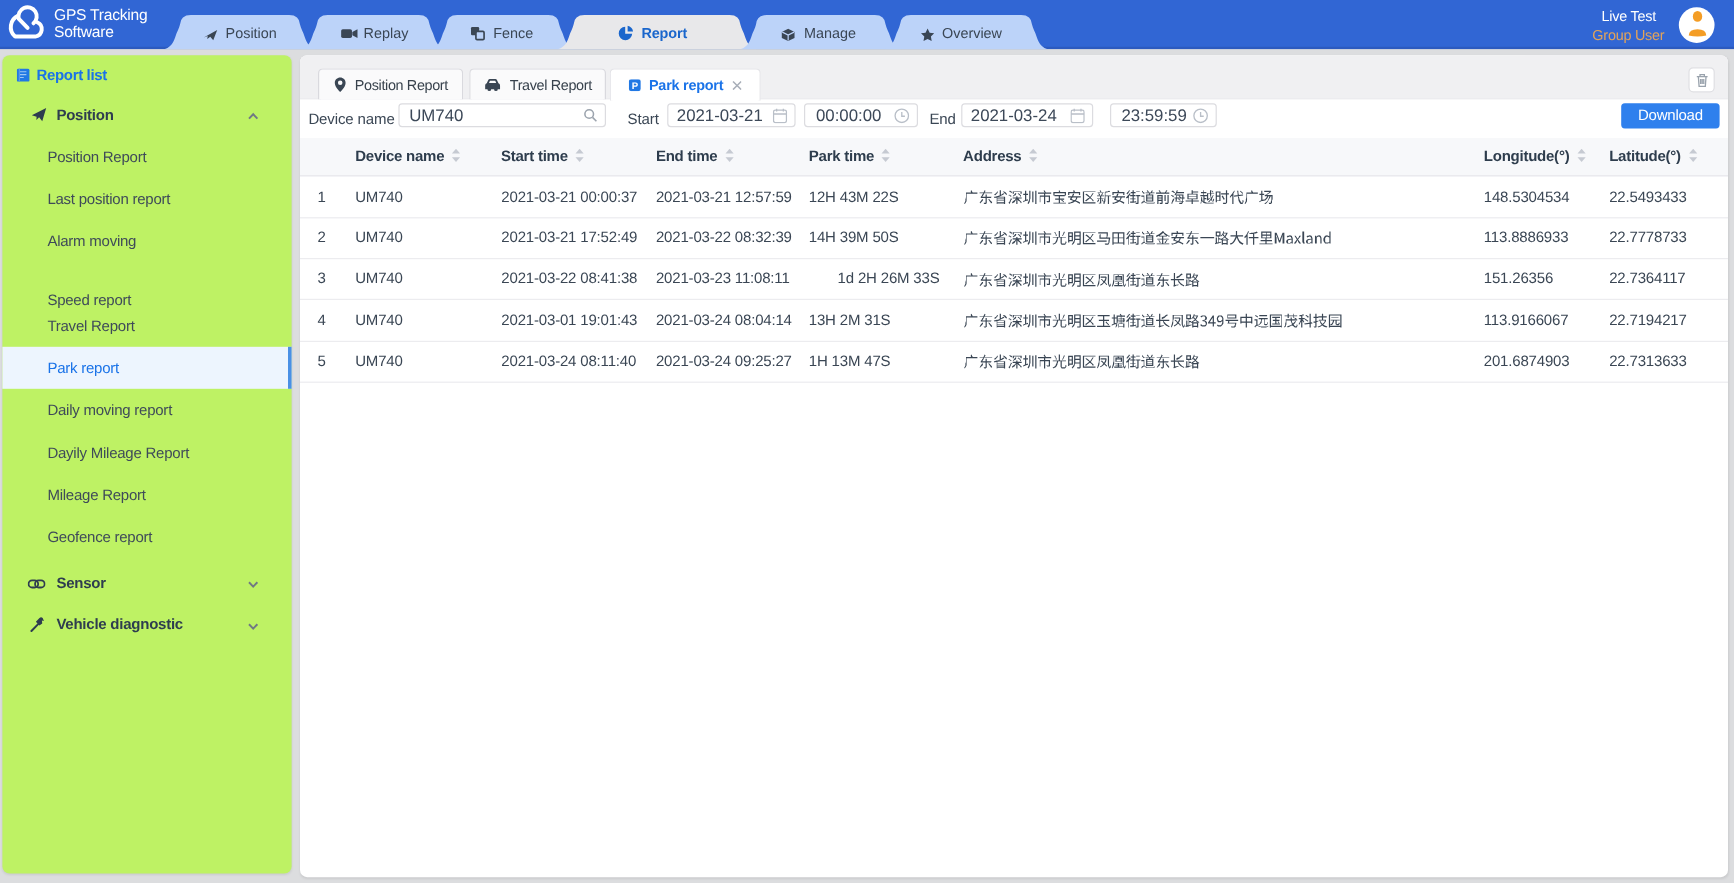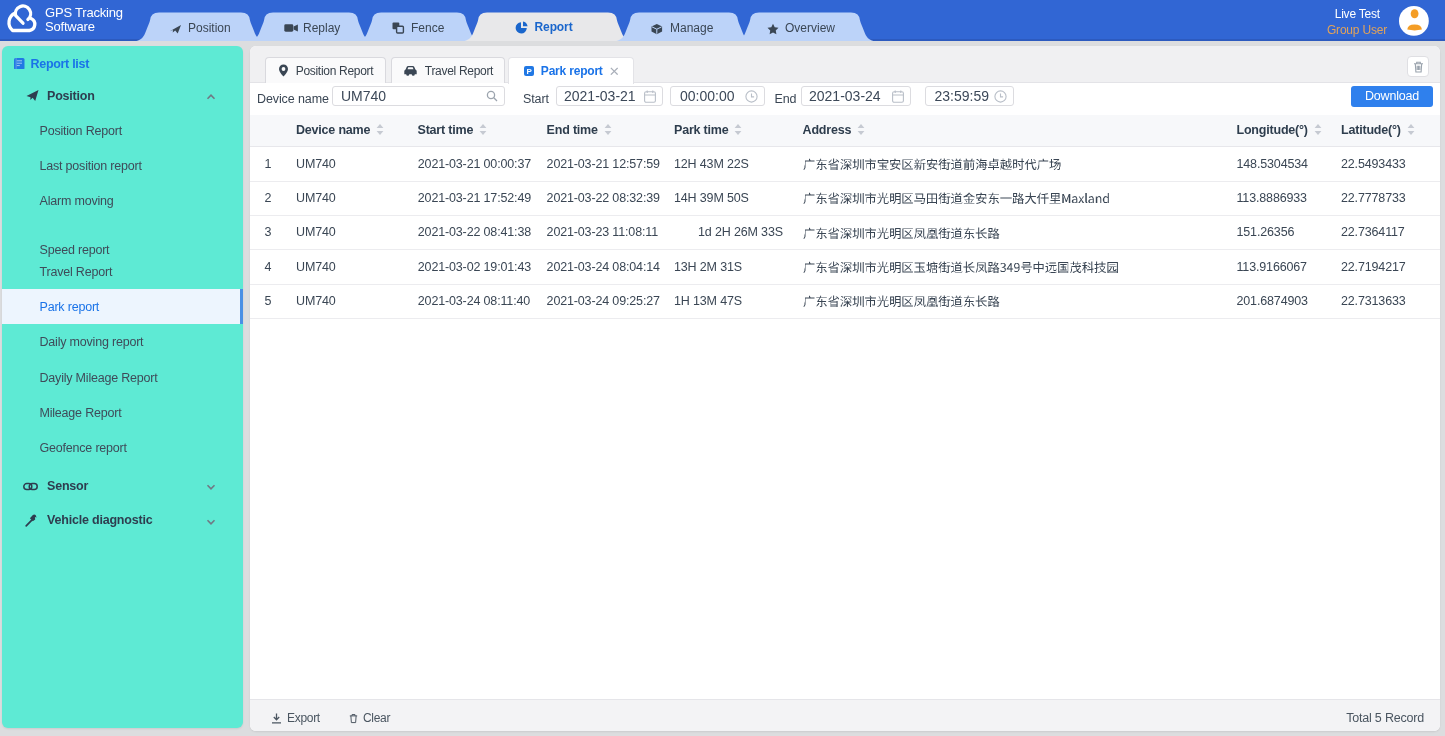--- a/index.html
+++ b/index.html
@@ -1,18 +1,18 @@
 <!DOCTYPE html>
 <html><head><meta charset="utf-8">
 <style>
 *{margin:0;padding:0;box-sizing:border-box}
 html,body{width:1445px;height:736px;overflow:hidden;background:#DCDDDF;
   font-family:"Liberation Sans",sans-serif;-webkit-font-smoothing:antialiased}
 #hdr{position:absolute;left:0;top:0}
-#side{position:absolute;left:2px;top:46px;width:241px;height:682px;background:#5eead4;
+#side{position:absolute;left:2px;top:46px;width:241px;height:682px;background:#bef264;
   border-radius:6px;box-shadow:0 1px 2px rgba(0,0,0,.08)}
 .srow{position:absolute;height:21px;line-height:21px;white-space:nowrap}
 .shead{font-weight:bold;font-size:12.5px;color:#2E3D4F;letter-spacing:-0.2px}
 .sitem{font-size:12.5px;color:#3F4B59;letter-spacing:-0.2px}
 .chev{position:absolute;left:203px;width:12px;height:12px}
 #selhl{position:absolute;left:0;top:243px;width:241px;height:35px;background:#EDF5FE;border-right:3px solid #4A90E5}
 #main{position:absolute;left:250px;top:46px;width:1190px;height:685px;background:#fff;
   border-radius:6px;box-shadow:0 1px 2px rgba(0,0,0,.08)}
 #tstrip{position:absolute;left:0;top:0;width:1190px;height:37px;background:#F0F0F2;
   border-bottom:1px solid #E3E3E7;border-radius:6px 6px 0 0}
@@ -304,21 +304,21 @@
           <use href="#g1" x="159.9"></use>
           <use href="#g37" x="172.2"></use>
           <use href="#g25" x="184.5"></use>
         </svg></div>
   <div class="td" style="left:986.5px">151.26356</div>
   <div class="td" style="left:1091px">22.7364117</div>
  </div>
  <div class="tr" style="top:203.8px">
   <div class="td" style="left:8px;width:20px;text-align:center">4</div>
   <div class="td" style="left:46px">UM740</div>
-  <div class="td" style="left:167.8px">2021-03-02 19:01:43</div>
+  <div class="td" style="left:167.8px">2021-03-01 19:01:43</div>
   <div class="td" style="left:296.6px">2021-03-24 08:04:14</div>
   <div class="td" style="left:424px">13H 2M 31S</div>
   <div class="td" style="left:552.6px"><svg class="cjk" width="316" height="19" viewBox="0 -14 316 19">
           <use href="#g0"></use>
           <use href="#g1" x="12.3"></use>
           <use href="#g2" x="24.6"></use>
           <use href="#g3" x="36.9"></use>
           <use href="#g4" x="49.2"></use>
           <use href="#g5" x="61.5"></use>
           <use href="#g19" x="73.8"></use>
@@ -365,29 +365,20 @@
           <use href="#g35" x="110.7"></use>
           <use href="#g36" x="123"></use>
           <use href="#g10" x="135.3"></use>
           <use href="#g11" x="147.6"></use>
           <use href="#g1" x="159.9"></use>
           <use href="#g37" x="172.2"></use>
           <use href="#g25" x="184.5"></use>
         </svg></div>
   <div class="td" style="left:986.5px">201.6874903</div>
   <div class="td" style="left:1091px">22.7313633</div>
- </div>
- <div id="tfoot">
-  <div class="fbtn" style="left:21px"><svg width="11" height="11" viewBox="0 0 11 11" stroke="#4A5560" stroke-width="1.3" fill="none">
-          <path d="M5.5,0.5 V6.5 M2.8,4 L5.5,6.8 L8.2,4 M1,9.8 H10"></path>
-        </svg>Export</div>
-  <div class="fbtn" style="left:99px"><svg width="9" height="11" viewBox="0 0 11 12" fill="none" stroke="#4A5560" stroke-width="1.2">
-          <path d="M1,2.8 H10 M3.7,2.8 V1.2 H7.3 V2.8 M2.3,2.8 L2.9,11 H8.1 L8.7,2.8"></path>
-        </svg>Clear</div>
-  <div id="total">Total 5 Record</div>
  </div>
 </div>
 <svg width="0" height="0" style="position:absolute">
     <defs>
       <path id="g0" d="M2 -8.5H11.5V-7.5H2ZM2 -8.5H2.5V-5Q2.5 -4 2.5 -3.5Q2.5 -2.5 2.5 -2Q2.5 -1 2 -0.5Q1.5 0.5 1 1Q1 1 1 1Q1 1 0.5 0.5Q0.5 0.5 0.5 0.5Q1 -0.5 1.5 -1.5Q1.5 -2 1.5 -3Q2 -4 2 -5ZM6 -10 6.5 -10.5Q7 -10 7 -9.5Q7.5 -9 7.5 -8.5L6.5 -8.5Q6.5 -8.5 6 -9Q6 -9.5 6 -10Z"></path>
       <path id="g1" d="M2 -4V-5L3 -5H11L10.5 -4H3.5Q3 -4 3 -4Q2.5 -4 2.5 -4Q2 -4 2 -4ZM6 -7H7V-0.5Q7 0 7 0.5Q7 0.5 6.5 0.5Q6.5 1 6 1Q5.5 1 5 1Q5 0.5 4.5 0.5Q4.5 0.5 4.5 0Q4.5 0 4.5 0Q5 0 5.5 0Q6 0 6 0Q6 0 6 0Q6 0 6 -0.5ZM3 -3 4 -3Q4 -2.5 3.5 -1.5Q3 -1 2.5 -0.5Q2 0 1.5 0.5Q1.5 0.5 1.5 0.5Q1.5 0 1 0Q1 0 1 0Q1.5 -0.5 2 -1.5Q3 -2.5 3 -3ZM8 -3 9 -3Q9.5 -3 10 -2Q10.5 -1.5 11 -1Q11.5 -0.5 11.5 0L10.5 0.5Q10.5 0 10 -0.5Q9.5 -1 9 -2Q8.5 -2.5 8 -3ZM1 -8.5H11.5V-8H1ZM2 -4Q2 -4 2 -4.5Q2 -4.5 2 -4.5Q2 -5 2 -5Q2 -5 2.5 -5.5Q2.5 -5.5 3 -6Q3 -6 3 -6.5Q3.5 -7 4 -7.5Q4 -8.5 4.5 -9Q5 -9.5 5 -10.5L6 -10Q5.5 -9 5 -8Q4.5 -7 4 -6Q3.5 -5.5 3 -4.5V-4.5Q3 -4.5 3 -4.5Q2.5 -4.5 2.5 -4.5Q2.5 -4.5 2.5 -4Q2 -4 2 -4Z"></path>
       <path id="g2" d="M8.5 -8 9.5 -7.5Q9 -7 8 -6.5Q7 -6 6 -5.5Q4.5 -5 3.5 -4.5Q2.5 -4.5 1 -4Q1 -4.5 1 -4.5Q1 -4.5 0.5 -5Q0.5 -5 0.5 -5Q1.5 -5 3 -5.5Q4 -5.5 5 -6Q6.5 -6.5 7 -7Q8 -7.5 8.5 -8ZM3 -5H10V1H9V-4.5H3.5V1H3ZM3.5 -3.5H9.5V-3H3.5ZM3.5 -2H9.5V-1.5H3.5ZM3.5 -0.5H9.5V0.5H3.5ZM3.5 -9.5 4 -9.5Q4 -9 3.5 -8Q3 -7.5 2.5 -7Q2 -6.5 1.5 -6Q1.5 -6.5 1.5 -6.5Q1.5 -6.5 1 -6.5Q1 -6.5 1 -7Q1.5 -7.5 2.5 -8Q3 -9 3.5 -9.5ZM8 -9.5 9 -9.5Q9.5 -9.5 10 -9Q10.5 -8.5 11 -8Q11.5 -7.5 11.5 -7L11 -6.5Q10.5 -7 10 -7.5Q9.5 -8 9 -8.5Q8.5 -9 8 -9.5ZM5.5 -10.5H6.5V-6H5.5Z"></path>
       <path id="g3" d="M4 -4.5H11.5V-3.5H4ZM4 -9.5H11.5V-7.5H10.5V-9H5V-7.5H4ZM7 -5.5H8V1H7ZM8.5 -4Q9 -3.5 9.5 -2.5Q10 -2 10.5 -1.5Q11 -1 11.5 -0.5Q11.5 -0.5 11.5 0Q11.5 0 11 0Q11 0 11 0.5Q10.5 0 10 -1Q9 -1.5 8.5 -2Q8 -3 7.5 -3.5ZM7 -4 7.5 -4Q7 -3 6.5 -2Q6 -1.5 5.5 -0.5Q4.5 0 4 0.5Q4 0 3.5 0Q3.5 -0.5 3.5 -0.5Q4 -1 4.5 -1.5Q5.5 -2 6 -2.5Q6.5 -3.5 7 -4ZM6 -8 7 -8Q7 -7 6.5 -6.5Q6 -6 5.5 -6Q5 -5.5 4.5 -5Q4.5 -5 4.5 -5.5Q4.5 -5.5 4 -5.5Q4 -5.5 4 -5.5Q4.5 -6 5 -6.5Q6 -7.5 6 -8ZM8 -7.5 9 -8Q9 -8 9.5 -7.5Q10 -7 10.5 -6.5Q11 -6 11 -5.5L10.5 -5Q10 -5.5 10 -6Q9.5 -6.5 9 -7Q8.5 -7.5 8 -7.5ZM1 -9.5 1.5 -10Q2 -10 2 -10Q2.5 -9.5 3 -9.5Q3.5 -9 3.5 -9L3 -8Q3 -8.5 2.5 -8.5Q2 -9 2 -9Q1.5 -9.5 1 -9.5ZM0.5 -6 1 -7Q1.5 -6.5 1.5 -6.5Q2 -6.5 2.5 -6Q3 -6 3 -5.5L2.5 -5Q2.5 -5 2 -5.5Q1.5 -5.5 1.5 -6Q1 -6 0.5 -6ZM0.5 0Q1 -0.5 1.5 -1Q1.5 -1.5 2 -2.5Q2.5 -3 2.5 -4L3.5 -3Q3 -2.5 2.5 -2Q2.5 -1 2 -0.5Q2 0 1.5 1Z"></path>
       <path id="g4" d="M8 -9.5H9V-0.5H8ZM10.5 -10H11.5V1H10.5ZM5.5 -10H6.5V-6Q6.5 -4.5 6.5 -3.5Q6 -2.5 6 -1Q5.5 0 5 1Q4.5 0.5 4.5 0.5Q4.5 0.5 4 0.5Q4 0.5 4 0.5Q4.5 -0.5 5 -1.5Q5.5 -2.5 5.5 -3.5Q5.5 -4.5 5.5 -6ZM0.5 -7.5H4.5V-6.5H0.5ZM2 -10H3V-2H2ZM0.5 -1.5Q1 -2 1.5 -2Q2.5 -2 3 -2.5Q4 -3 4.5 -3L4.5 -2Q3.5 -2 2.5 -1.5Q1.5 -1 0.5 -0.5Z"></path>
       <path id="g5" d="M5.5 -8H6.5V1H5.5ZM0.5 -8.5H11.5V-7.5H0.5ZM2 -6H10V-5H2.5V-0.5H2ZM9.5 -6H10.5V-1.5Q10.5 -1 10.5 -1Q10.5 -1 10 -0.5Q10 -0.5 9 -0.5Q8.5 -0.5 8 -0.5Q8 -0.5 8 -1Q7.5 -1 7.5 -1.5Q8 -1.5 8.5 -1.5Q8.5 -1.5 9 -1.5Q9.5 -1.5 9.5 -1.5Q9.5 -1.5 9.5 -1.5Q9.5 -1.5 9.5 -1.5ZM5 -10 6 -10.5Q6 -10 6.5 -9.5Q7 -9 7 -8.5L6 -8.5Q6 -8.5 6 -9Q5.5 -9 5.5 -9.5Q5.5 -10 5 -10Z"></path>

